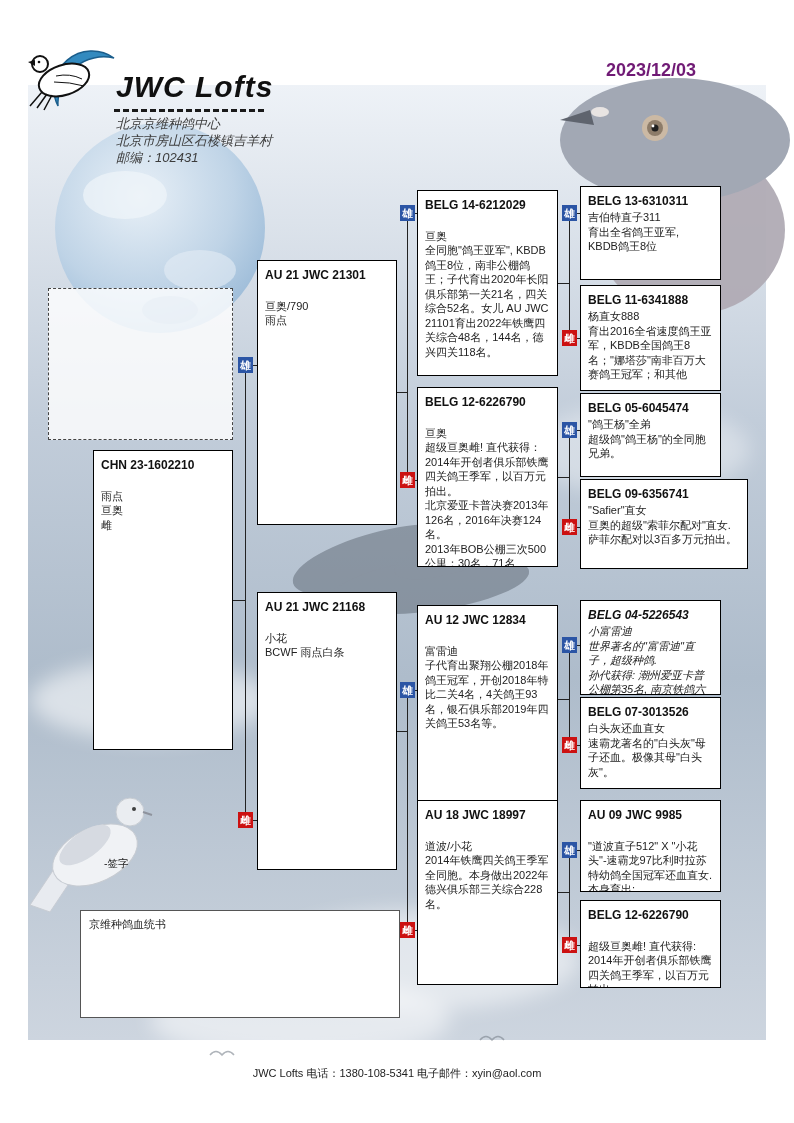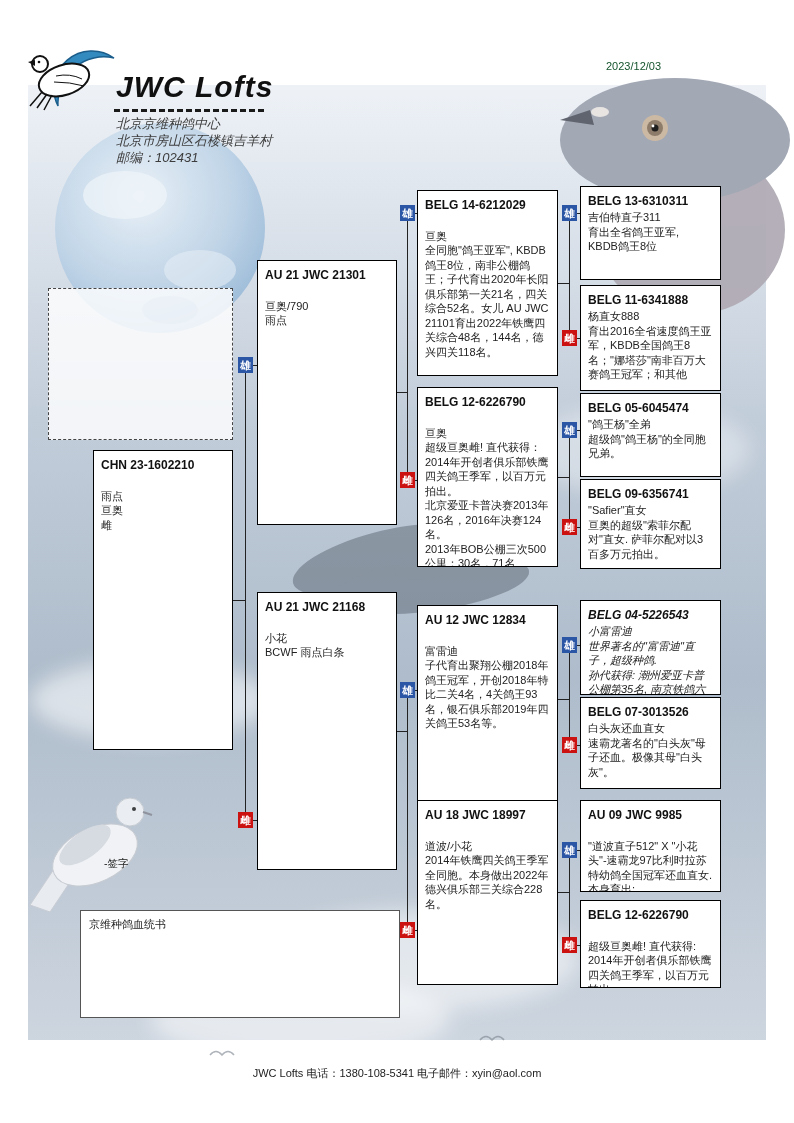--- a/index.html
+++ b/index.html
@@ -9,21 +9,21 @@
     overflow:hidden;
   }
   #bg{position:absolute;left:0;top:0;z-index:0;}
   .logo-svg{position:absolute;left:26px;top:50px;z-index:2;}
   .brand{position:absolute;left:116px;top:70px;font-size:30px;font-weight:bold;
     font-style:italic;color:#101010;letter-spacing:1px;z-index:2;}
   .brand-underline{position:absolute;left:114px;top:109px;width:150px;height:0;
     border-top:3px dashed #1a1a1a;z-index:2;}
   .org-block{position:absolute;left:116px;top:115px;z-index:2;font-style:italic;
     font-size:13px;color:#3c3c3c;line-height:17px;}
-  .date{position:absolute;left:606px;top:60px;font-size:11px;color:#14532d;z-index:2;}
+  .date{position:absolute;left:606px;top:60px;font-size:18px;color:#701a75;z-index:2;font-weight:bold;}
   .box{position:absolute;background:#fff;border:1px solid #000;
     padding:7px 7px;box-sizing:border-box;overflow:hidden;z-index:2;}
   .box-title{font-weight:bold;font-size:12px;color:#111;white-space:nowrap;}
   .box-body{font-size:11px;line-height:1.32;color:#222;white-space:pre-line;margin-top:2px;}
   .dashed-box{position:absolute;left:48px;top:288px;width:185px;height:152px;
     border:1px dashed #444;background:rgba(255,255,255,0.8);z-index:2;box-sizing:border-box;}
   .h-line{position:absolute;height:1px;background:#222;z-index:1;}
   .v-line{position:absolute;width:1px;background:#222;z-index:1;}
   .marker{position:absolute;width:15px;height:16px;color:#fff;font-size:10.5px;
     line-height:16px;text-align:center;z-index:3;font-weight:bold;}
@@ -177,21 +177,21 @@
 <div class="box" style="left:580px;top:285px;width:141px;height:106px;">
   <div class="box-title">BELG 11-6341888</div>
   <div class="box-body">杨直女888
 育出2016全省速度鸽王亚军，KBDB全国鸽王8名；"娜塔莎"南非百万大赛鸽王冠军；和其他</div>
 </div>
 <div class="box" style="left:580px;top:393px;width:141px;height:84px;">
   <div class="box-title">BELG 05-6045474</div>
   <div class="box-body">"鸽王杨"全弟
 超级鸽"鸽王杨"的全同胞兄弟。</div>
 </div>
-<div class="box" style="left:580px;top:479px;width:141px;height:90px;">
+<div class="box" style="left:580px;top:479px;width:168px;height:90px;">
   <div class="box-title">BELG 09-6356741</div>
   <div class="box-body">"Safier"直女
 亘奥的超级"索菲尔配对"直女. 萨菲尔配对以3百多万元拍出。</div>
 </div>
 <div class="box" style="left:580px;top:600px;width:141px;height:95px;font-style:italic;">
   <div class="box-title">BELG 04-5226543</div>
   <div class="box-body">小富雷迪
 世界著名的"富雷迪"直子，超级种鸽.
 孙代获得: 潮州爱亚卡普公棚第35名, 南京铁鸽六</div>
 </div>

